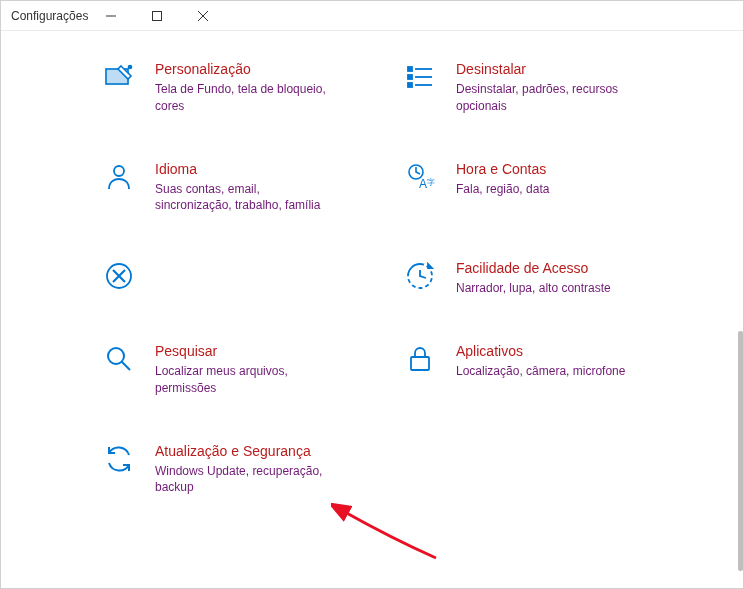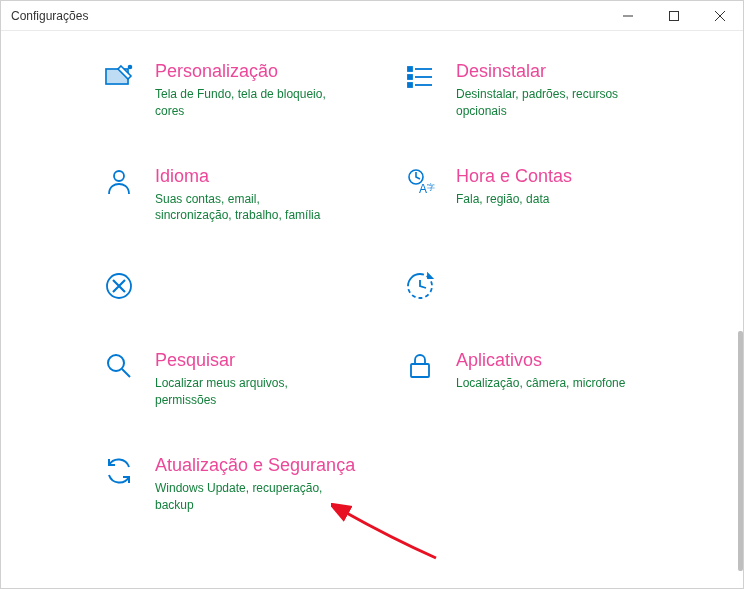--- a/index.html
+++ b/index.html
@@ -15,21 +15,21 @@
       width: 744px;
       height: 589px;
       border: 1px solid #d0d0d0;
       background: #fff;
       position: relative;
     }
     .titlebar {
       height: 30px;
       display: flex;
       align-items: center;
-      justify-content: space-between;
+      justify-content: flex-start;
       padding-left: 10px;
       font-size: 12px;
       color: #333;
       border-bottom: 1px solid #eaeaea;
     }
     .title-controls {
       display: flex;
       height: 100%;
     }
     .title-btn {
@@ -68,27 +68,27 @@
       color: #0078d4;
     }
     .card-icon svg {
       width: 32px;
       height: 32px;
     }
     .card-text {
       padding-top: 2px;
     }
     .card-title {
-      font-size: 18px;
-      color: #ec4899;
+      font-size: 14px;
+      color: #b91c1c;
       margin-bottom: 4px;
     }
     .card-desc {
       font-size: 12px;
-      color: #15803d;
+      color: #701a75;
       line-height: 1.4;
       max-width: 180px;
     }
     .scrollbar {
       position: absolute;
       right: 0;
       top: 330px;
       width: 5px;
       height: 240px;
       background: #bfbfbf;
@@ -199,20 +199,24 @@
 
       <div class="card">
         <div class="card-icon">
           <svg viewBox="0 0 32 32" fill="none" stroke="#0078d4" stroke-width="1.8">
             <path d="M16 4 A12 12 0 1 1 4 16" stroke-dasharray="4 3"></path>
             <path d="M4 16 A12 12 0 0 1 16 4"></path>
             <path d="M16 10 L16 16 L22 18"></path>
             <polygon points="24,4 28,8 24,8" fill="#0078d4"></polygon>
           </svg>
         </div>
+        <div class="card-text">
+          <div class="card-title">Facilidade de Acesso</div>
+          <div class="card-desc">Narrador, lupa, alto contraste</div>
+        </div>
       </div>
 
       <div class="card">
         <div class="card-icon">
           <svg viewBox="0 0 32 32" fill="none" stroke="#0078d4" stroke-width="2">
             <circle cx="13" cy="13" r="8"></circle>
             <line x1="19" y1="19" x2="27" y2="27"></line>
           </svg>
         </div>
         <div class="card-text">

